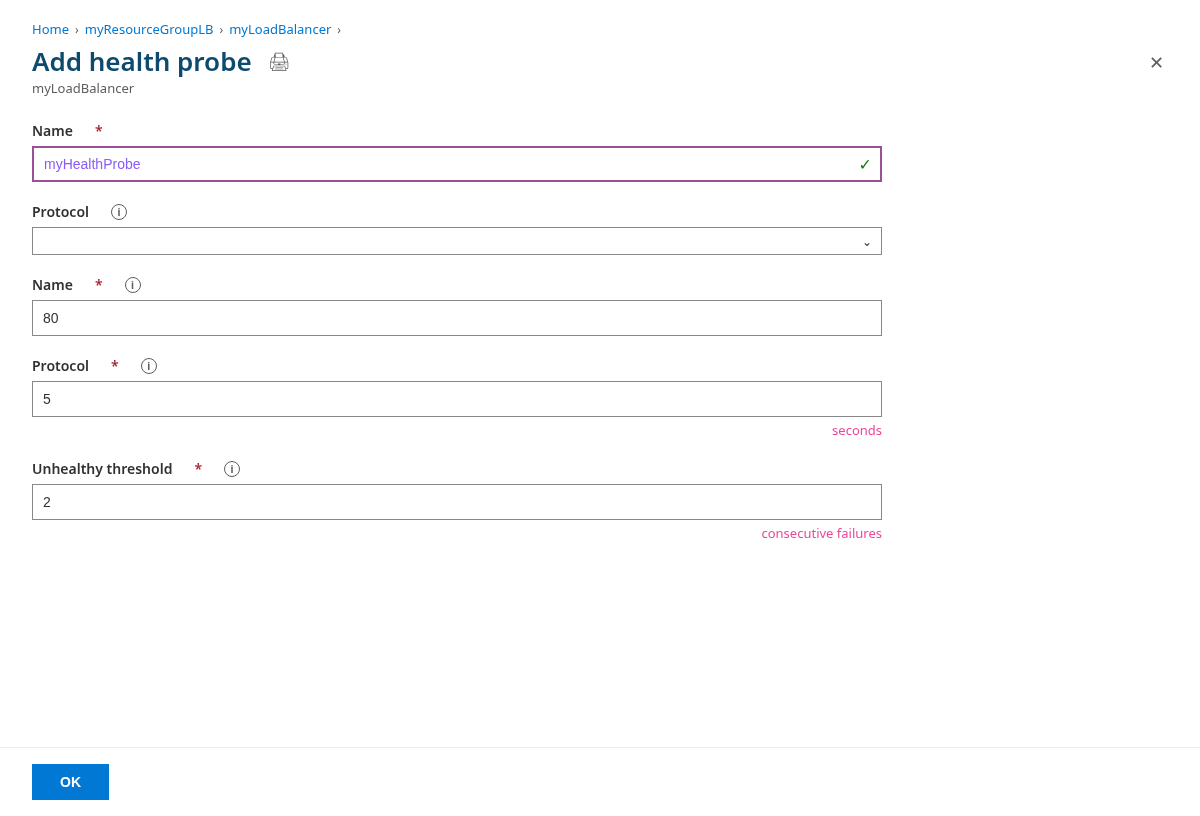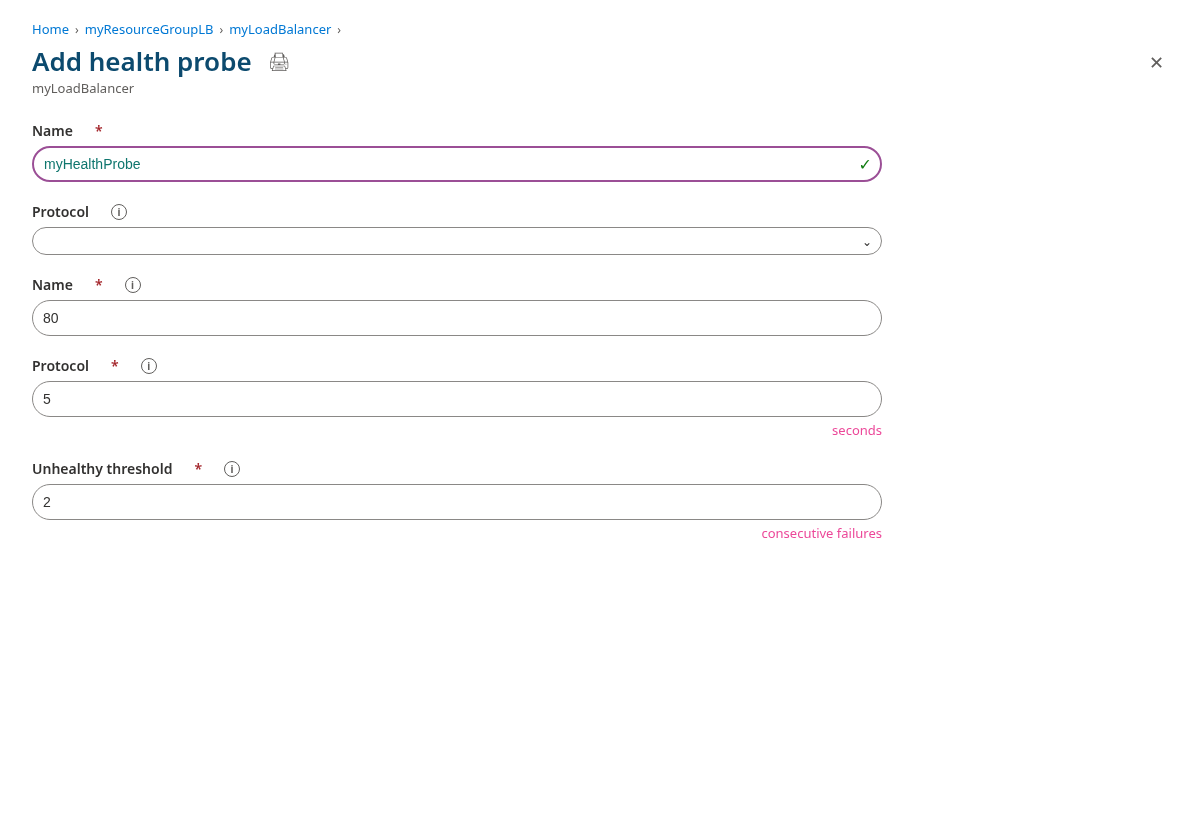--- a/index.html
+++ b/index.html
@@ -1,19 +1,18 @@
 <!DOCTYPE html>
 <html><head>
   <meta charset="utf-8">
   <style>
     * {
       box-sizing: border-box;
       margin: 0;
       padding: 0;
-      border-radius: 20px;
     }
 
     body {
       font-family: 'Segoe UI', system-ui, -apple-system, sans-serif;
       background: #ffffff;
       color: #323130;
       font-size: 14px;
       width: 1200px;
       min-height: 816px;
     }
@@ -154,21 +153,21 @@
     .name-input-wrapper {
       position: relative;
       max-width: 850px;
     }
 
     .name-input {
       width: 100%;
       height: 36px;
       padding: 6px 32px 6px 10px;
       font-size: 14px;
-      color: #0f766e;
+      color: #8b5cf6;
       border: 2px solid #9b4f96;
       background: #ffffff;
       outline: none;
     }
 
     .input-checkmark {
       position: absolute;
       right: 10px;
       top: 50%;
       transform: translateY(-50%);
@@ -312,14 +311,17 @@
         <span>Unhealthy threshold</span>
         <span class="required-star">*</span>
         <span class="info-icon">i</span>
       </label>
       <input type="text" class="form-input" value="2" style="">
       <div class="input-hint">consecutive failures</div>
     </div>
 
   </div>
 
+  <div class="page-footer">
+    <button class="ok-button">OK</button>
+  </div>
 
 </div>
 
 </body></html>

